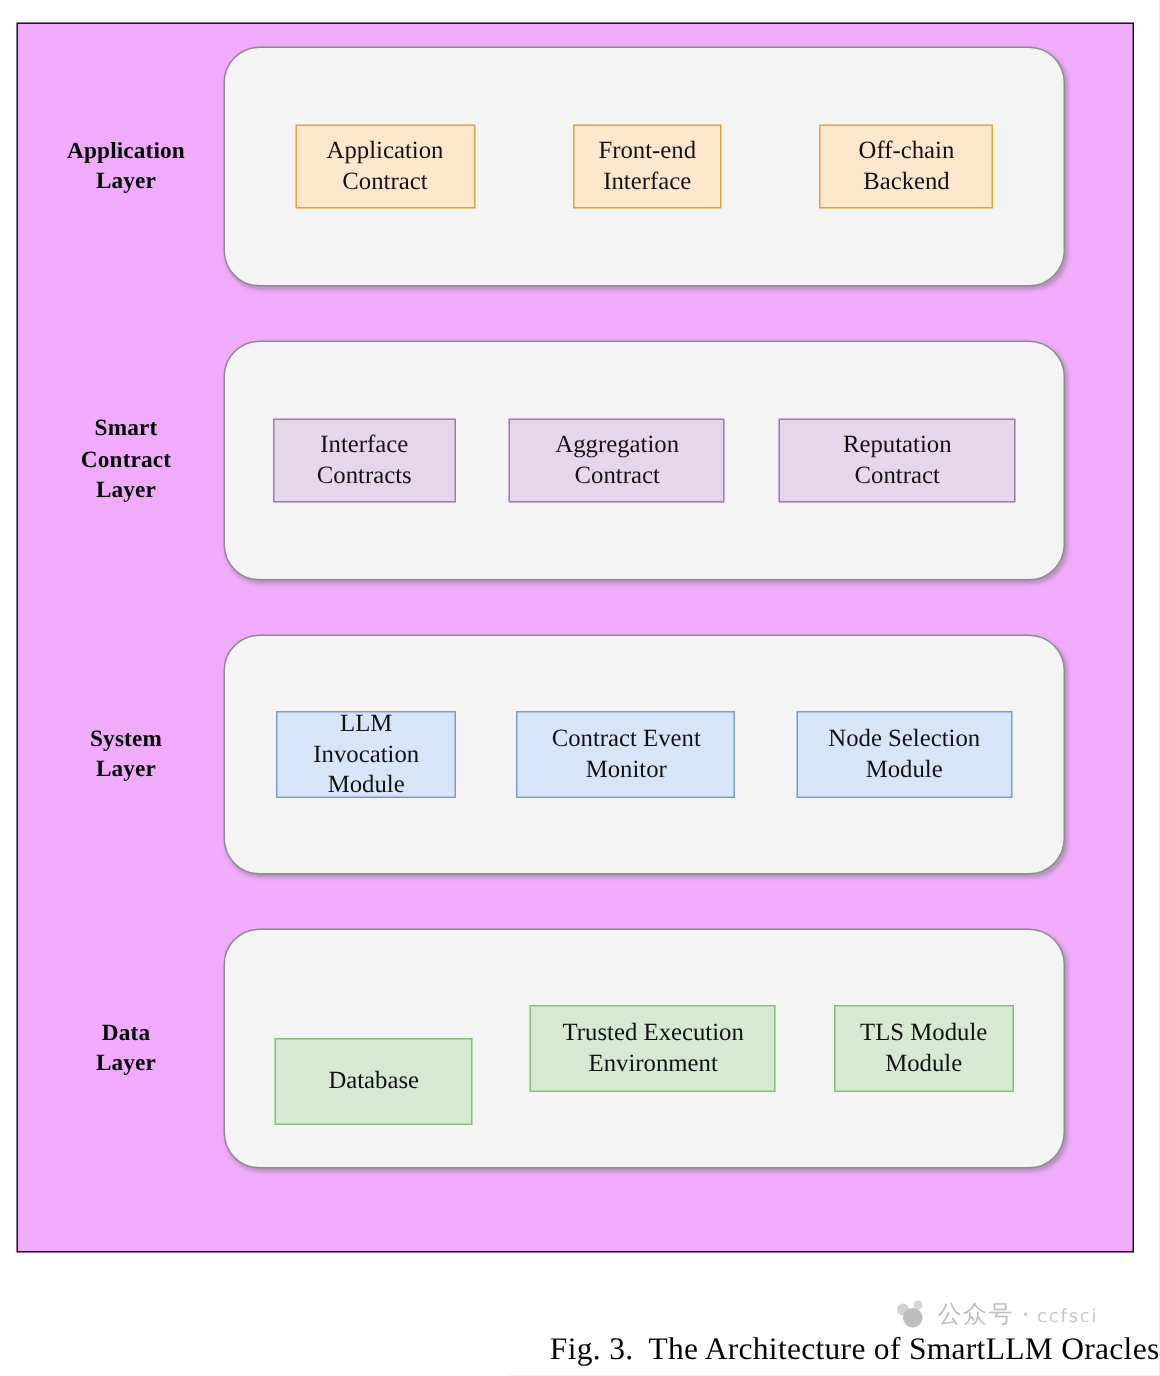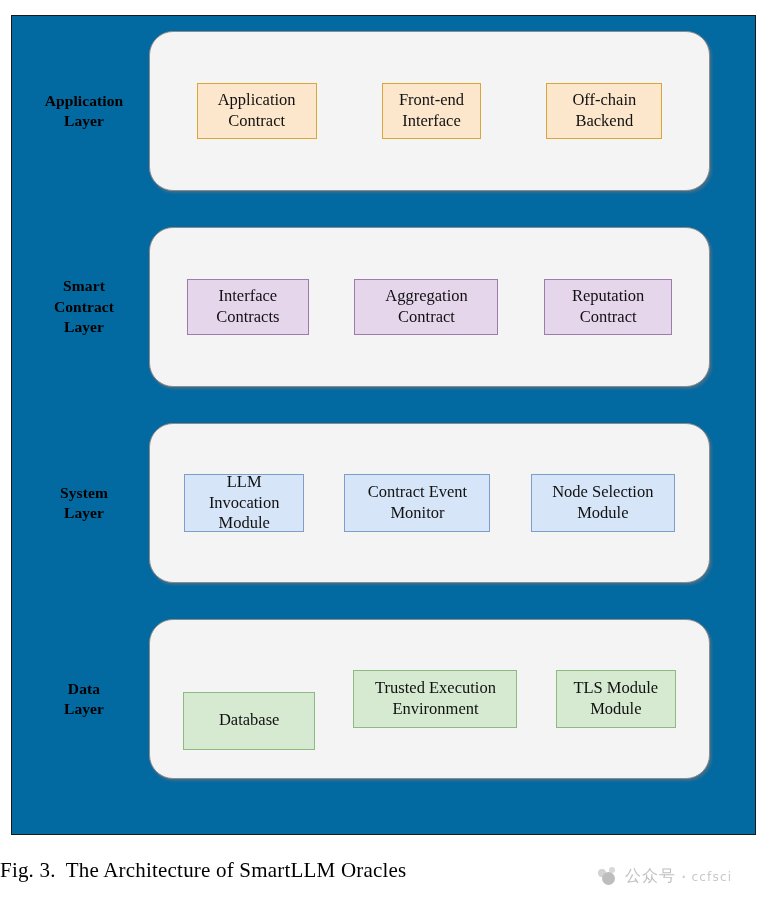--- a/index.html
+++ b/index.html
@@ -18,21 +18,21 @@
 
   
   #figure-frame {
     position: absolute;
     left: 11px;
     top: 15px;
     width: 745px;
     height: 820px;
     border: 1.5px solid #1a1a1a;
     box-sizing: border-box;
-    background: #0369a1;
+    background: #f0abfc;
   }
 
   
   .layer-row {
     position: absolute;
     left: 0;
     width: 745px;
     height: 160px;
     box-sizing: border-box;
   }
@@ -111,37 +111,37 @@
     border-color: #8cba80;
   }
 
   
   .row-app   .component-box:nth-child(1) { width: 120px; }
   .row-app   .component-box:nth-child(2) { width: 99px; font-family: Liberation Serif, serif; }
   .row-app   .component-box:nth-child(3) { width: 116px; }
 
   .row-contract .component-box:nth-child(1) { width: 122px; }
   .row-contract .component-box:nth-child(2) { width: 144px; text-align: center; }
-  .row-contract .component-box:nth-child(3) { width: 128px; }
+  .row-contract .component-box:nth-child(3) { width: 158px; }
 
   .row-system .component-box:nth-child(1) { width: 120px; }
   .row-system .component-box:nth-child(2) { width: 146px; }
   .row-system .component-box:nth-child(3) { width: 144px; }
 
   .row-data  .component-box:nth-child(1) { width: 132px; margin-top: 43px; }
   .row-data  .component-box:nth-child(2) { width: 164px; align-items: center; }
   .row-data  .component-box:nth-child(3) { width: 120px; }
 
   
   #caption {
     position: absolute;
     left: 0;
-    top: 858px;
+    top: 887px;
     width: 773px;
-    text-align: left;
+    text-align: right;
     font-size: 21px;
     color: #000000;
     letter-spacing: 0.2px;
   }
   #caption .cap-label { margin-right: 10px; }
 
   
   #watermark {
     position: absolute;
     left: 598px;

